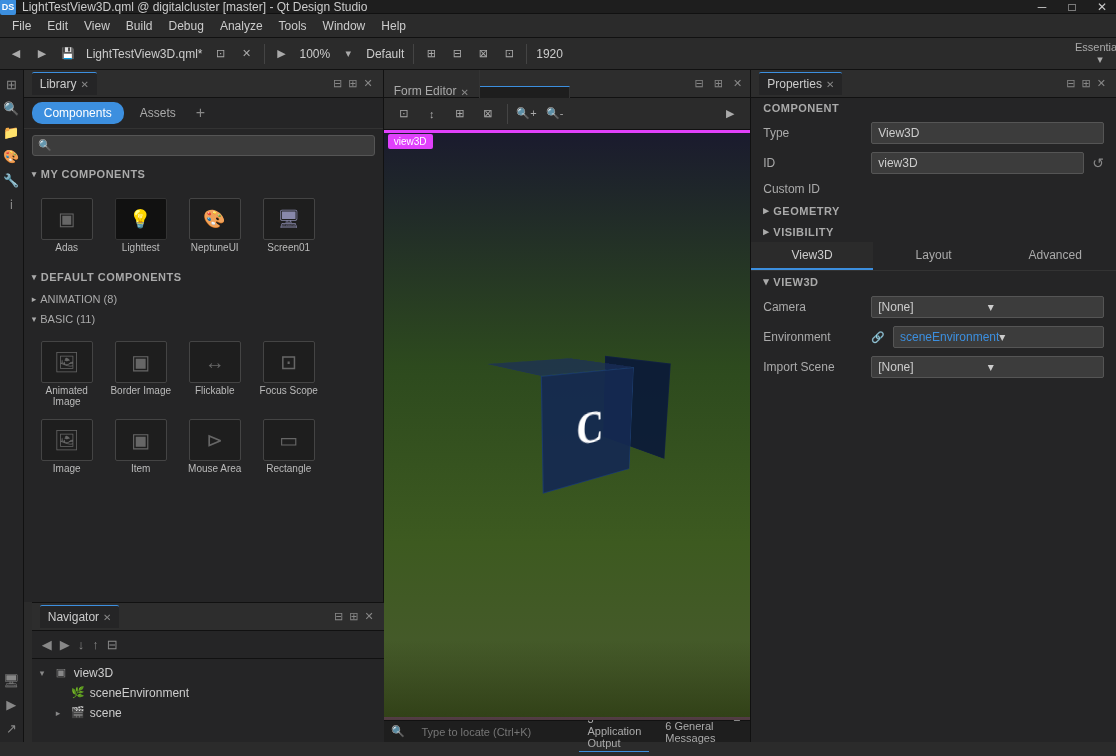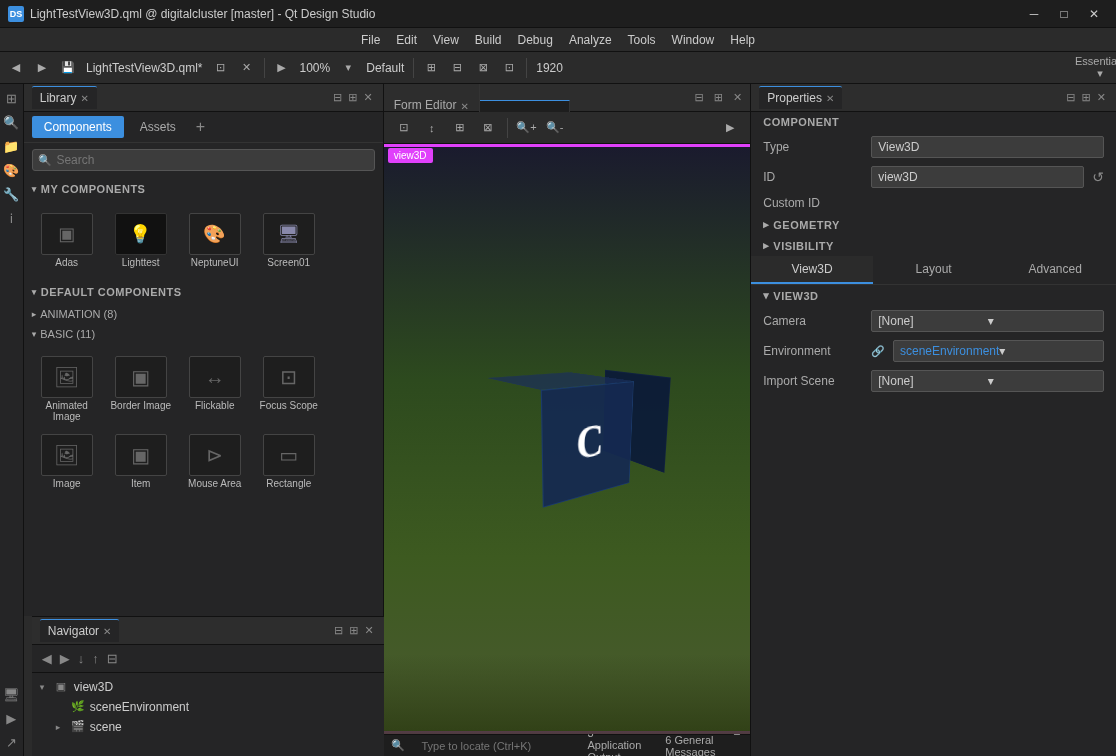--- a/index.html
+++ b/index.html
@@ -1,26 +1,26 @@
 <!DOCTYPE html>
 <html><head>
   <meta charset="utf-8">
   <style>
     * { box-sizing: border-box; margin: 0; padding: 0; }
     body { background: #2b2b2b; color: #ccc; font-family: 'Segoe UI', sans-serif; font-size: 12px; overflow: hidden; width: 1116px; height: 756px; }
 
     
-    #titlebar { background: #1e1e1e; height: 28px; display: flex; align-items: center; padding: 0 8px; border-bottom: 1px solid #111; }
+    #titlebar { background: #1e1e1e; height: 14px; display: flex; align-items: center; padding: 0 0; border-bottom: 1px solid #111; }
     #titlebar .app-icon { width: 16px; height: 16px; background: #3c8fdf; border-radius: 2px; display: flex; align-items: center; justify-content: center; color: white; font-weight: bold; font-size: 9px; margin-right: 6px; }
     #titlebar .title { flex: 1; font-size: 12px; color: #ccc; }
     #titlebar .win-controls { display: flex; gap: 2px; }
     #titlebar .win-btn { width: 28px; height: 20px; background: transparent; border: none; color: #ccc; cursor: pointer; font-size: 12px; display: flex; align-items: center; justify-content: center; }
 
     
-    #menubar { background: #2b2b2b; height: 24px; display: flex; align-items: center; padding: 0 4px; border-bottom: 1px solid #111; justify-content: center; }
+    #menubar { background: #2b2b2b; height: 24px; display: flex; align-items: center; padding: 0 4px; border-bottom: 1px solid #111; }
     .menu-item { padding: 2px 8px; cursor: pointer; color: #ccc; font-size: 12px; border-radius: 2px; }
 
     
     #toolbar { background: #2b2b2b; height: 32px; display: flex; align-items: center; padding: 0 4px; border-bottom: 1px solid #111; gap: 2px; }
     .tb-btn { width: 24px; height: 24px; background: transparent; border: 1px solid transparent; border-radius: 2px; color: #aaa; cursor: pointer; display: flex; align-items: center; justify-content: center; font-size: 11px; }
     .tb-sep { width: 1px; height: 20px; background: #444; margin: 0 3px; }
     .tb-text { color: #ccc; font-size: 12px; padding: 0 4px; }
     .tb-fill { flex: 1; }
 
     
@@ -34,21 +34,21 @@
     #library-panel { width: 360px; background: #252526; border-right: 1px solid #111; display: flex; flex-direction: column; }
     .panel-header { background: #2d2d2d; height: 28px; display: flex; align-items: center; padding: 0 8px; border-bottom: 1px solid #111; gap: 4px; }
     .panel-tab { display: flex; align-items: center; gap: 4px; padding: 4px 8px; color: #ccc; font-size: 12px; cursor: pointer; border-radius: 2px 2px 0 0; }
     .panel-tab.active { background: #252526; border-top: 1px solid #3c8fdf; }
     .panel-tab-close { color: #888; font-size: 10px; cursor: pointer; }
     .panel-controls { margin-left: auto; display: flex; gap: 2px; }
     .panel-ctrl-btn { color: #888; cursor: pointer; font-size: 11px; padding: 2px; }
 
     .library-content { flex: 1; overflow: hidden; display: flex; flex-direction: column; }
     .lib-tabs { display: flex; align-items: center; padding: 4px 8px; gap: 4px; border-bottom: 1px solid #333; }
-    .lib-tab { padding: 4px 12px; border-radius: 2px; cursor: pointer; font-size: 12px; color: #aaa; }
+    .lib-tab { padding: 4px 12px; border-radius: 10px; cursor: pointer; font-size: 12px; color: #aaa; }
     .lib-tab.active { background: #3c8fdf; color: white; }
     .lib-tab-add { color: #888; cursor: pointer; font-size: 16px; margin-left: 4px; }
 
     .search-box { margin: 6px 8px; display: flex; align-items: center; background: #3c3c3c; border: 1px solid #555; border-radius: 3px; padding: 3px 6px; gap: 4px; }
     .search-box input { background: transparent; border: none; color: #ccc; font-size: 12px; outline: none; flex: 1; }
     .search-icon { color: #888; font-size: 11px; }
 
     .section-header { display: flex; align-items: center; padding: 6px 8px; cursor: pointer; color: #aaa; font-size: 11px; font-weight: bold; letter-spacing: 0.5px; }
     .section-header .chevron { margin-right: 4px; font-size: 9px; }
     .section-content { padding: 4px 8px; }
@@ -195,21 +195,20 @@
       <div class="library-content">
 
         <div class="lib-tabs">
           <div class="lib-tab active">Components</div>
           <div class="lib-tab">Assets</div>
           <span class="lib-tab-add">+</span>
         </div>
 
         <div class="search-box">
           <span class="search-icon">🔍</span>
-          <input type="text" placeholder="Search" style="">
         </div>
 
         <div class="section-header">
           <span class="chevron">▾</span>
           <span>MY COMPONENTS</span>
         </div>
         <div class="section-content">
           <div class="component-grid">
             <div class="component-item">
               <div class="component-thumb">

